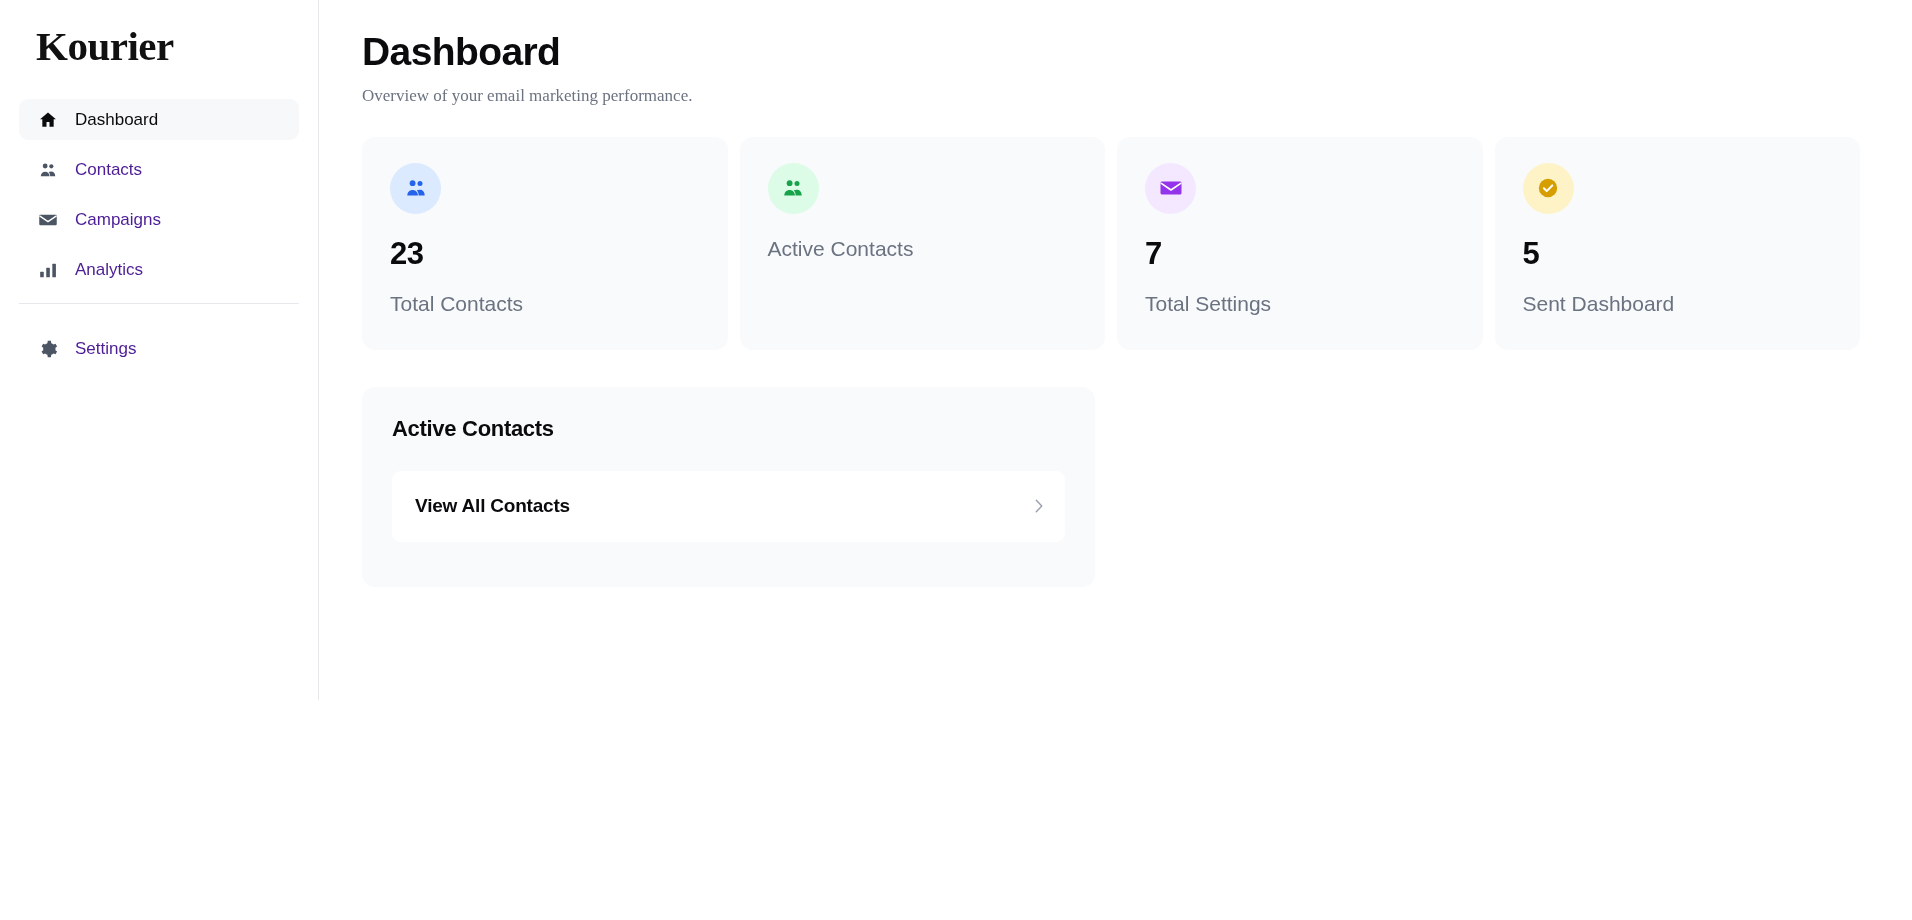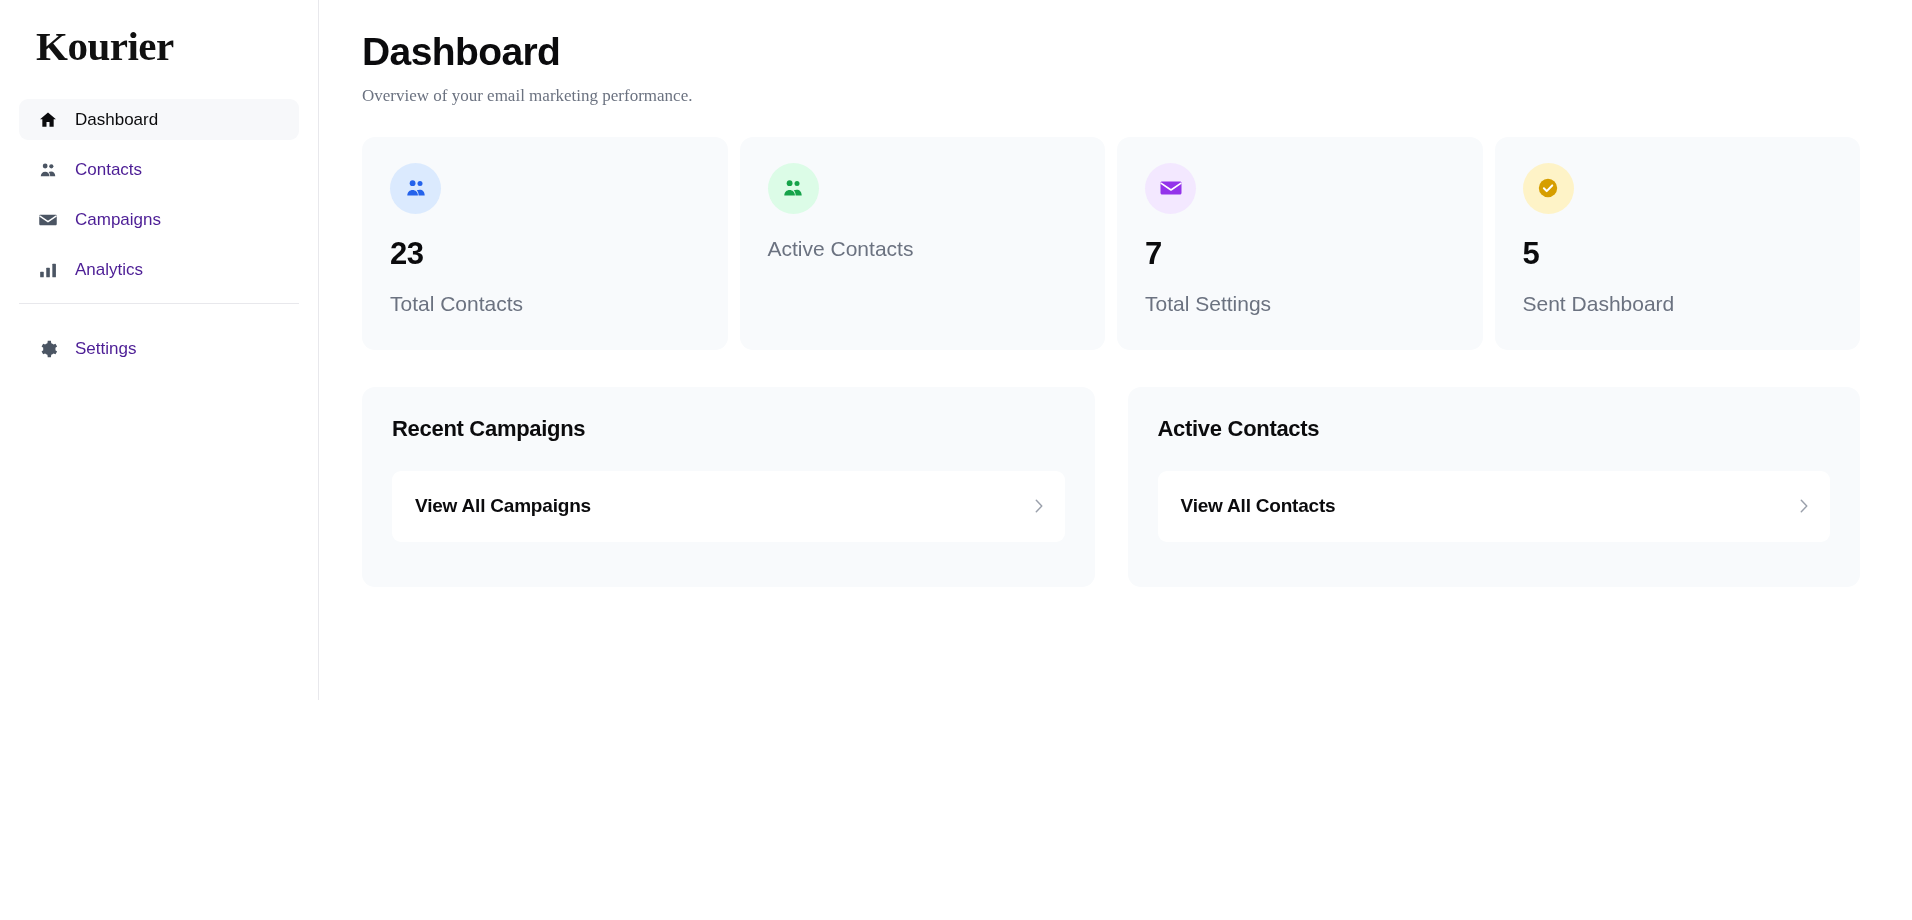--- a/index.html
+++ b/index.html
@@ -260,31 +260,20 @@
               <path d="M7.5 12.3l3.1 3.1 6-6.2" stroke="#ffffff" stroke-width="2.2" fill="none" stroke-linecap="round" stroke-linejoin="round"></path>
             </svg>
           </div>
           <div class="stat-value">5</div>
           <div class="stat-label">Sent Dashboard</div>
         </div>
       </section>
 
     <section class="panels" id="panel-grid">
         <section class="panel">
-          <h2 class="panel-title">Recent Campaigns</h2>
-          <div class="panel-row">
-            <span class="panel-row-label">View All Campaigns</span>
-            <span class="chev">
-              <svg width="18" height="18" viewBox="0 0 24 24" fill="none" xmlns="http://www.w3.org/2000/svg">
-                <path d="M8.4 4.2 15.7 12l-7.3 7.8" stroke="#9aa0ab" stroke-width="1.9" fill="none" stroke-linecap="round" stroke-linejoin="round"></path>
-              </svg>
-            </span>
-          </div>
-        </section>
-        <section class="panel">
           <h2 class="panel-title">Active Contacts</h2>
           <div class="panel-row">
             <span class="panel-row-label">View All Contacts</span>
             <span class="chev">
               <svg width="18" height="18" viewBox="0 0 24 24" fill="none" xmlns="http://www.w3.org/2000/svg">
                 <path d="M8.4 4.2 15.7 12l-7.3 7.8" stroke="#9aa0ab" stroke-width="1.9" fill="none" stroke-linecap="round" stroke-linejoin="round"></path>
               </svg>
             </span>
           </div>
         </section>

